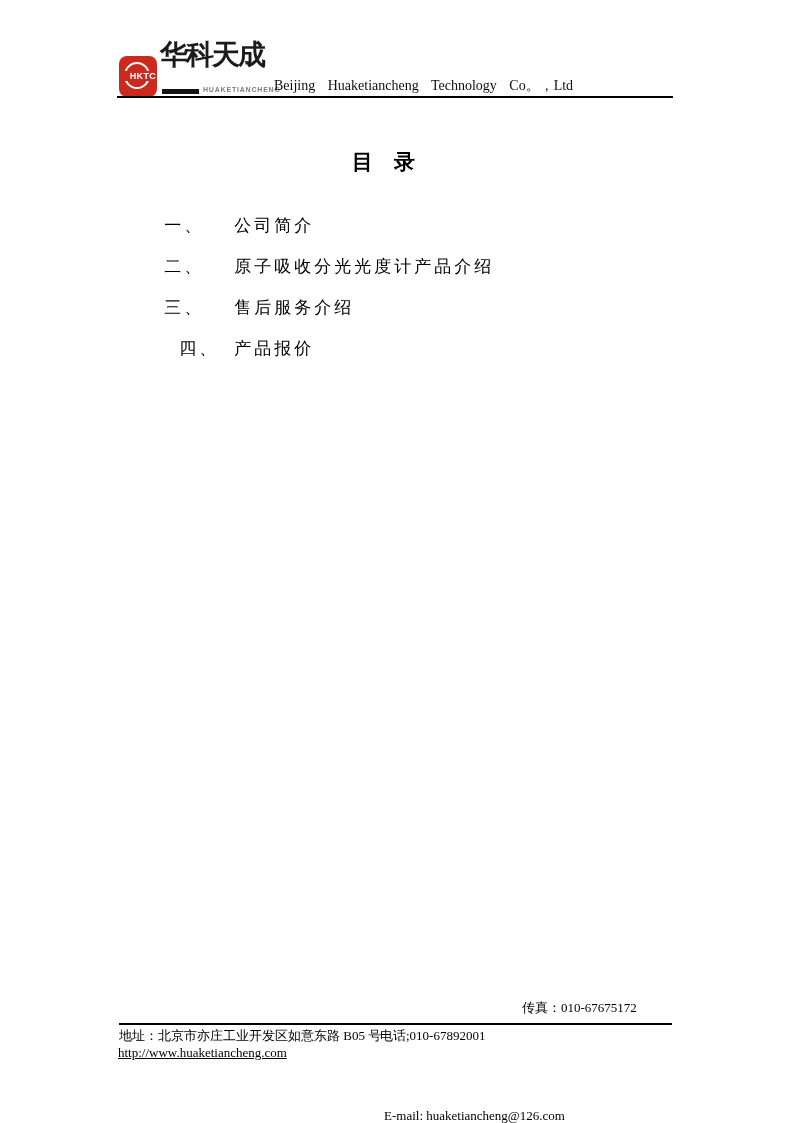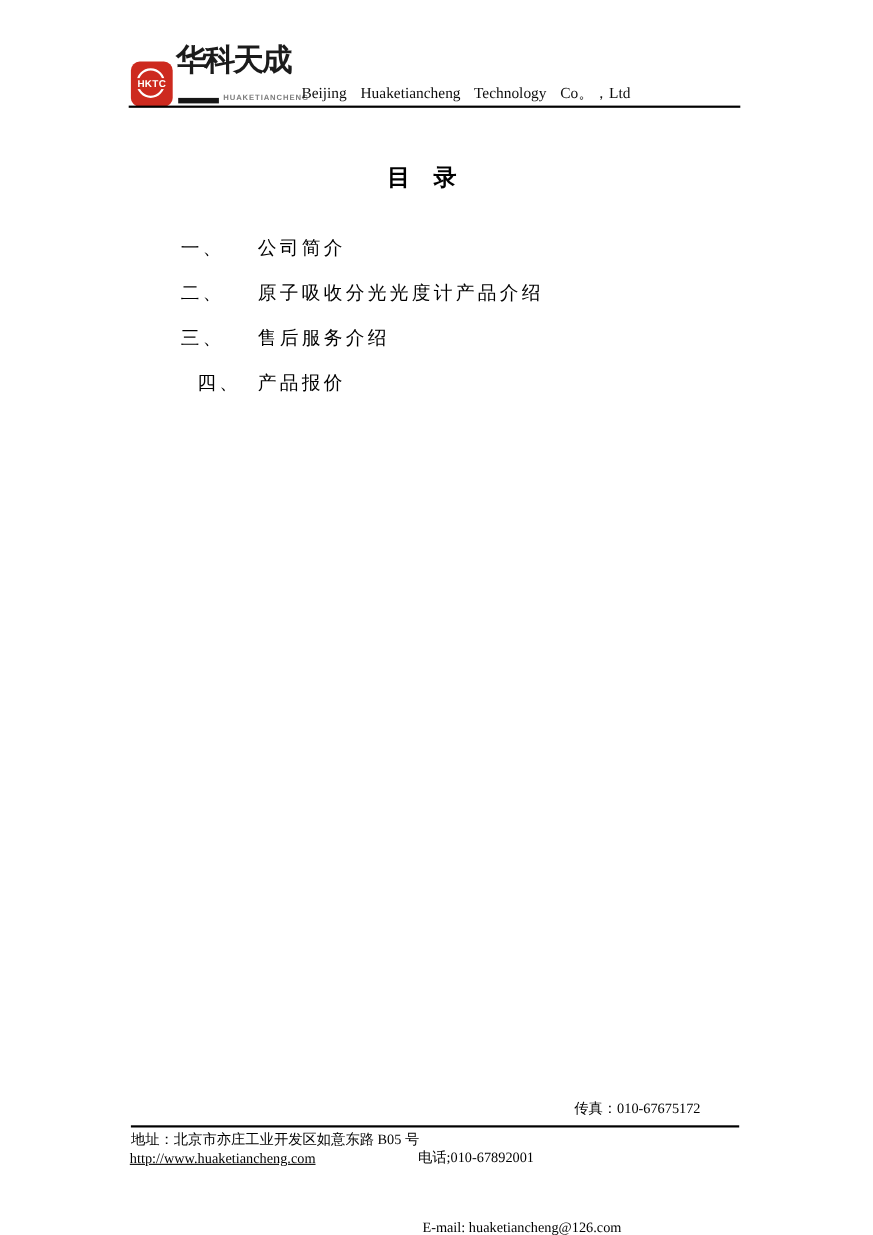--- a/index.html
+++ b/index.html
@@ -13,21 +13,21 @@
   
   .logo-badge {
     position:absolute; left:119px; top:56px; width:38px; height:41px;
     background:#cd2a1f; border-radius:8px;
   }
   .logo-ring {
     position:absolute; left:5px; top:6px; width:26px; height:27px;
     border:2px solid #ffffff; border-radius:50%;
   }
   .logo-text {
-    position:absolute; left:1px; right:1px; top:15px; text-align:center;
+    position:absolute; left:1px; right:1px; top:15px; text-align:right;
     font-family:"Liberation Sans", sans-serif; font-weight:bold;
     font-size:9px; line-height:10px; color:#ffffff; background:#cd2a1f;
     letter-spacing:0.3px;
   }
   .brand-cn {
     left:160px; top:41px; font-family:"Liberation Sans", sans-serif;
     font-weight:bold; font-size:28px; line-height:28px; letter-spacing:-2px;
     color:#1b1b1b;
   }
   .brand-bar { left:162px; top:89px; width:37px; height:5px; background:#161616; position:absolute; }
@@ -51,21 +51,21 @@
     left:118px; font-family:"Liberation Sans", sans-serif; font-weight:normal;
     font-size:17px; line-height:20px; letter-spacing:3px; color:#000;
     position:absolute; white-space:pre;
   }
   .toc-num { display:inline-block; width:70px; letter-spacing:3px; }
 
   
   .footer-rule { left:119px; top:1023px; width:553px; height:2px; background:#000; position:absolute; }
   .ft { font-size:13px; line-height:16px; color:#000; }
   .f-address { left:119px; top:1028px; }
-  .f-phone   { left:380px; top:1028px;margin-top:16px; }
+  .f-phone   { left:380px; top:1028px; }
   .f-fax     { left:522px; top:1000px; }
   .f-site    { left:118px; top:1045px; text-decoration:underline; cursor:pointer; }
   .f-email   { left:384px; top:1108px; }
 </style>
 </head>
 <body>
 
 <div class="page">
 
   <div>

